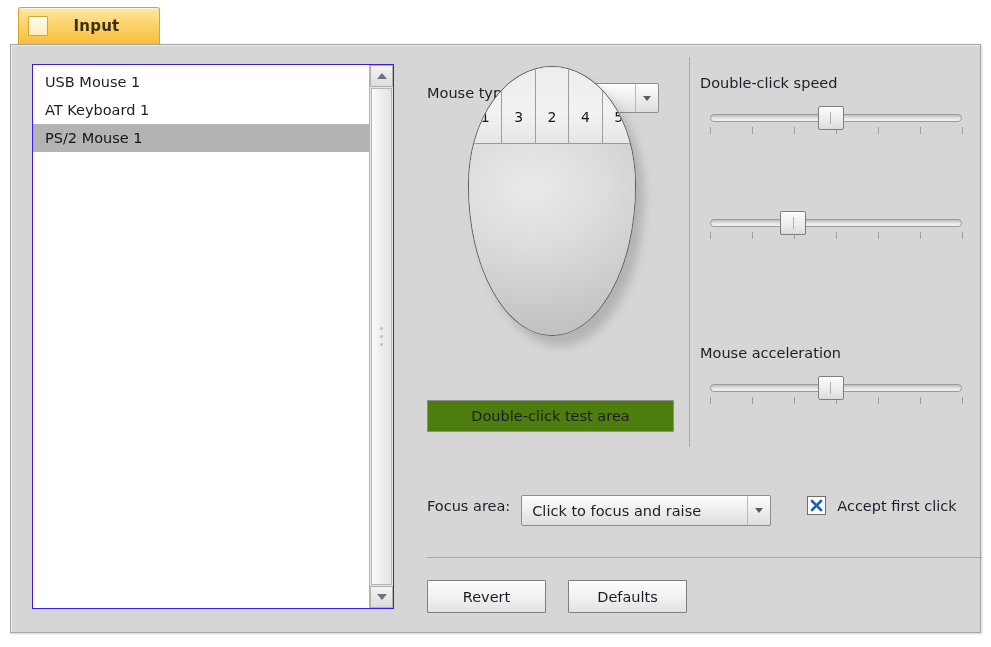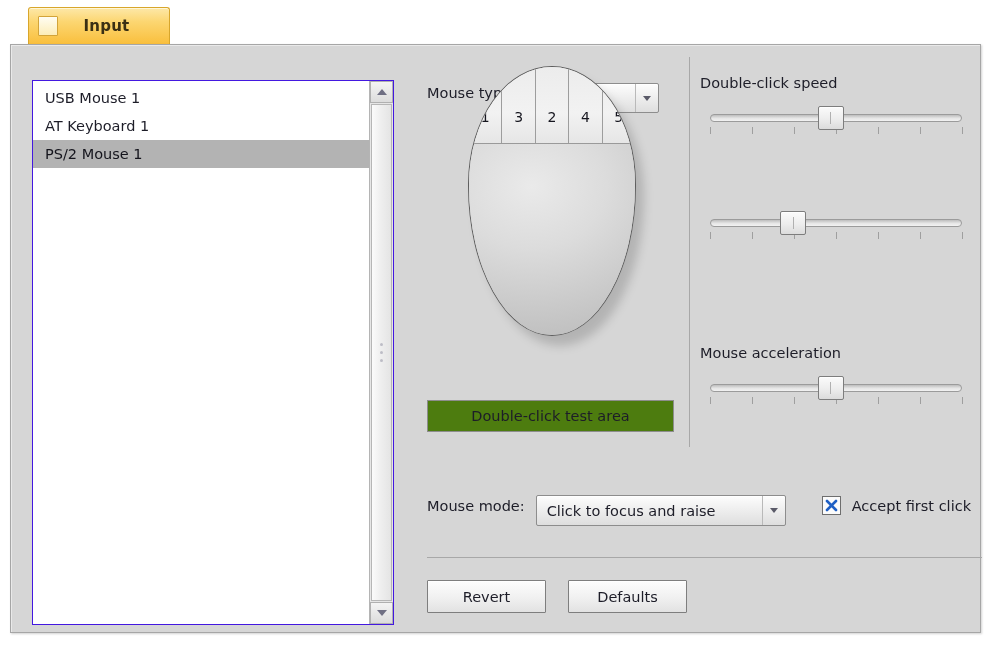--- a/index.html
+++ b/index.html
@@ -24,21 +24,21 @@
   
   .tabstrip {
     position: absolute;
     left: 10px;
     top: 7px;
     height: 37px;
     width: 971px;
   }
   .tab {
     position: absolute;
-    left: 18px;
+    left: 8px;
     top: 0;
     width: 142px;
     height: 37px;
     box-sizing: border-box;
     background: linear-gradient(to bottom, #fde8a8 0%, #fcd671 38%, #f9bf3d 100%);
     border: 1px solid #d8a62b;
     border-bottom: none;
     border-radius: 3px 3px 0 0;
     display: flex;
     align-items: center;
@@ -74,21 +74,21 @@
     box-sizing: border-box;
     background: #d6d6d6;
     border: 1px solid #a6a6a6;
     box-shadow: inset 1px 1px 0 #e9e9e9, 1px 1px 2px rgba(0,0,0,0.18);
   }
 
   
   .listbox {
     position: absolute;
     left: 21px;
-    top: 35px;
+    top: 19px;
     width: 362px;
     height: 545px;
     box-sizing: border-box;
     background: #ffffff;
     border: 1px solid #4318e0;
     display: flex;
   }
   .list-items {
     flex: 1 1 auto;
     padding-top: 3px;
@@ -530,21 +530,21 @@
               <i style="left: 83.3333%;"></i>
               <i style="left: 100%;"></i>
             </div>
           <div class="slider-thumb" style="left: 48%;">
               <em></em>
             </div>
         </div>
       </div>
 
       <div class="row-focus">
-        <span class="field-label">Mouse mode:</span>
+        <span class="field-label">Focus area:</span>
         <div class="combo" id="focus-mode-combo">
           <span class="combo-value">Click to focus and raise</span>
           <span class="combo-arrowbox">
             <span class="combo-arrow"></span>
           </span>
         </div>
         <span class="cb-gap"></span>
         <span class="checkbox">
           <svg width="15" height="15" viewBox="0 0 15 15">
             <path d="M3 3 L12 12 M12 3 L3 12" stroke="#1f5fc4" stroke-width="2.6" stroke-linecap="round"></path>

